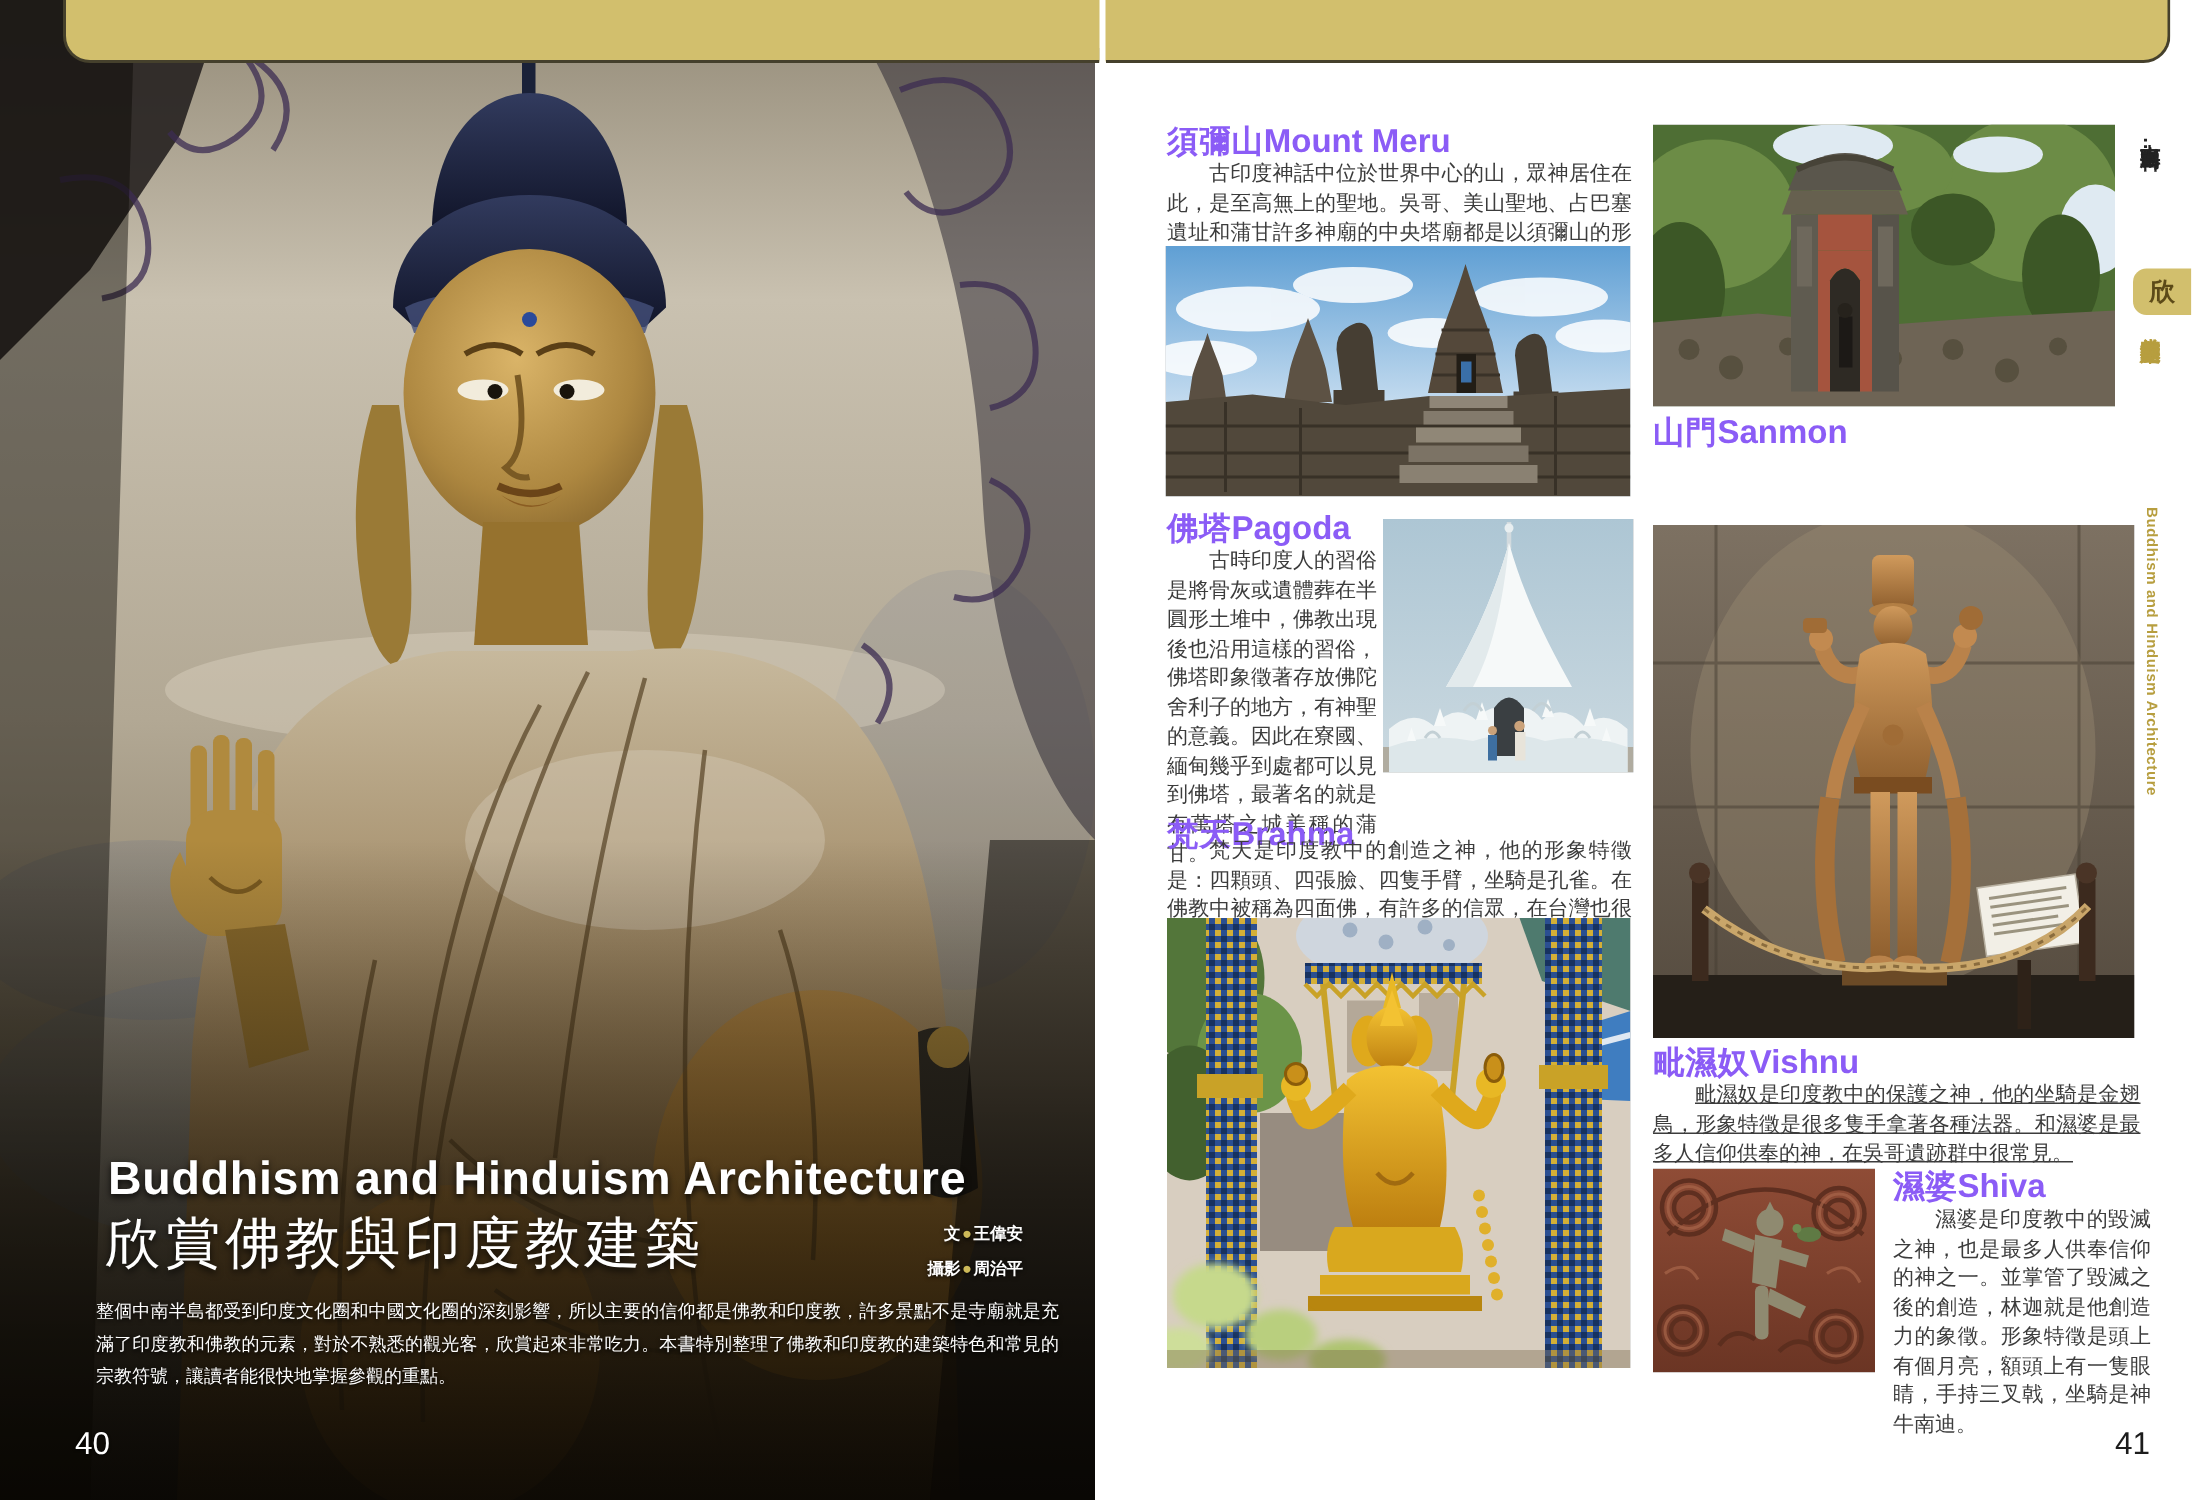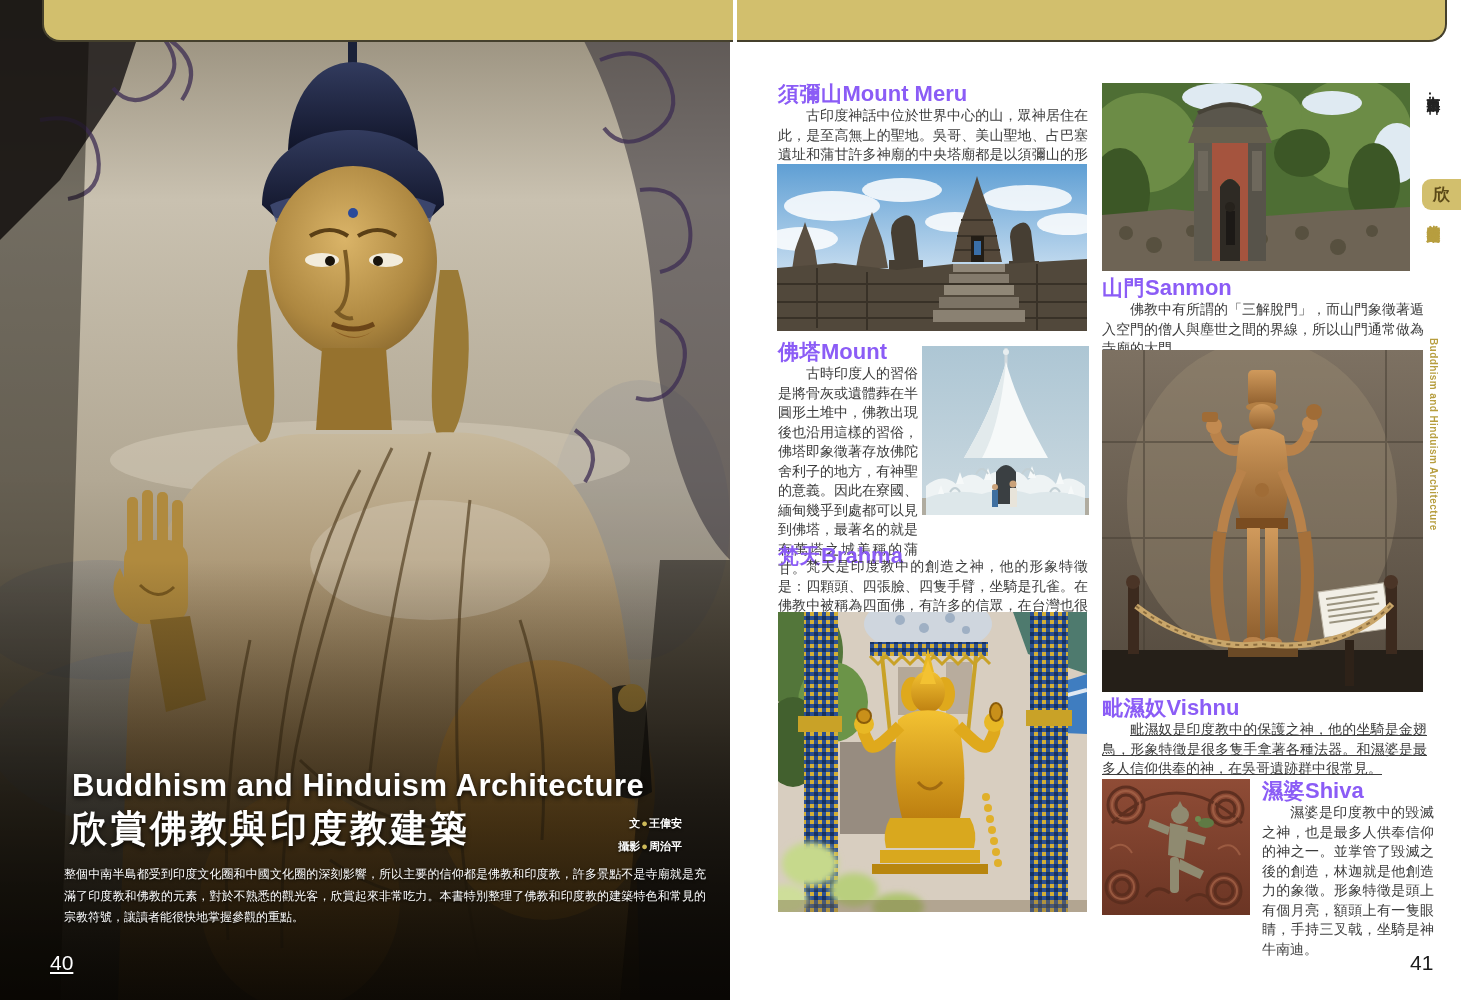--- a/index.html
+++ b/index.html
@@ -8,29 +8,29 @@
   .abs{position:absolute;}
   
   .goldbar{position:absolute;top:0;height:40px;background:#d2bf6d;}
   .goldbar-left{left:42px;width:689px;border-left:2px solid #45402c;border-bottom:2px solid #45402c;border-radius:0 0 0 18px;}
   .goldbar-right{left:737px;width:708px;border-right:2px solid #45402c;border-bottom:2px solid #45402c;border-radius:0 0 18px 0;}
   
   .photo-buddha{position:absolute;left:0;top:0;width:730px;height:1000px;background:#8d8473;}
   .photo-buddha svg{display:block;width:100%;height:100%;}
   .title-en{left:72px;top:768px;font-size:31px;font-weight:bold;color:#ffffff;letter-spacing:.5px;
             text-shadow:0 2px 5px rgba(0,0,0,.85);white-space:nowrap;}
-  .title-zh{left:70px;top:804px;font-size:37px;font-weight:bold;color:#ffffff;letter-spacing:3px;
+  .title-zh{left:70px;top:804px;font-size:37px;font-weight:normal;color:#ffffff;letter-spacing:3px;
             text-shadow:0 2px 5px rgba(0,0,0,.85);white-space:nowrap;}
   .credits{left:470px;top:812px;width:212px;text-align:right;color:#ffffff;font-size:11px;line-height:23px;
            font-weight:bold;text-shadow:0 1px 3px rgba(0,0,0,.9);}
   .credit-dot{color:#cdb958;padding:0 1px;}
   .intro{left:64px;top:864px;width:642px;font-size:12px;line-height:21.5px;color:#ffffff;text-align:justify;
          font-family:"Liberation Serif","DejaVu Serif",serif;text-shadow:0 1px 3px rgba(0,0,0,.95);}
   .pageno{font-size:21px;}
-  .pageno-left{left:50px;top:951px;color:#ffffff;text-shadow:0 1px 2px rgba(0,0,0,.8);text-decoration:underline;}
+  .pageno-left{left:50px;top:951px;color:#ffffff;text-shadow:0 1px 2px rgba(0,0,0,.8);}
   .pageno-right{left:1366px;top:951px;color:#1c1c1c;margin-left:44px;}
   
   .sec-head{position:absolute;font-weight:bold;font-size:21px;color:#8b5cf6;white-space:nowrap;letter-spacing:.5px;}
   .sec-head .en{font-size:22px;letter-spacing:0;}
   .sec-body{position:absolute;font-size:14px;line-height:19.5px;color:#3c3c3c;text-align:justify;text-indent:2em;}
   .photo{position:absolute;overflow:hidden;background:#ccc;}
   .photo svg{display:block;width:100%;height:100%;}
   
   .side-vert{position:absolute;writing-mode:vertical-rl;white-space:nowrap;}
   .side-series{left:1424px;top:85px;font-size:13.5px;font-weight:bold;color:#232323;letter-spacing:1px;}
@@ -214,21 +214,21 @@
         <rect x="176" y="100" width="52" height="8" fill="#8f8678"></rect>
         <rect x="172" y="110" width="60" height="9" fill="#837a6c"></rect>
         <rect x="167" y="121" width="70" height="10" fill="#908777"></rect>
         <rect x="162" y="133" width="80" height="11" fill="#7c7365"></rect>
         <rect x="156" y="146" width="92" height="12" fill="#8a8172"></rect>
       </g>
     </svg>
   </div>
 
   <div class="sec-head" style="left:778px;top:338px;">
-    <span>佛塔</span><span class="en">Mount</span>
+    <span>佛塔</span><span class="en">Pagoda</span>
   </div>
   <div class="sec-body" style="left:778px;top:364px;width:140px;">古時印度人的習俗是將骨灰或遺體葬在半圓形土堆中，佛教出現後也沿用這樣的習俗，佛塔即象徵著存放佛陀舍利子的地方，有神聖的意義。因此在寮國、緬甸幾乎到處都可以見到佛塔，最著名的就是有萬塔之城美稱的蒲甘。</div>
   <div class="photo" style="left:922px;top:346px;width:167px;height:169px;">
     <svg viewBox="0 0 167 169" preserveAspectRatio="none">
       <defs>
           <linearGradient id="sky2" x1="0" y1="0" x2="0" y2="1">
         <stop offset="0" stop-color="#adc6d4"></stop>
             <stop offset="1" stop-color="#cbd9e0"></stop>
           </linearGradient>
         </defs>
@@ -394,21 +394,20 @@
         <path d="M118,104 Q128,88 138,104 L138,178 L118,178 Z" fill="#2e2a24"></path>
         <rect x="124" y="128" width="9" height="34" fill="#1c1916"></rect>
         <circle cx="128" cy="124" r="5" fill="#26221c"></circle>
         <path d="M96,30 Q128,14 160,30" stroke="#474338" stroke-width="4" fill="none"></path>
       </g>
     </svg>
   </div>
   <div class="sec-head" style="left:1102px;top:274px;">
     <span>山門</span><span class="en">Sanmon</span>
   </div>
-  <div class="sec-body" style="left:1102px;top:300px;width:322px;">佛教中有所謂的「三解脫門」，而山門象徵著遁入空門的僧人與塵世之間的界線，所以山門通常做為寺廟的大門。</div>
 
   <div class="photo" style="left:1102px;top:350px;width:321px;height:342px;">
     <svg viewBox="0 0 321 342" preserveAspectRatio="none">
       <defs>
         <linearGradient id="wall5" x1="0" y1="0" x2="0" y2="1">
           <stop offset="0" stop-color="#7d7162"></stop>
             <stop offset="1" stop-color="#544a3e"></stop>
           </linearGradient>
         <linearGradient id="tan5" x1="0" y1="0" x2="0" y2="1">
           <stop offset="0" stop-color="#d09a5c"></stop>

